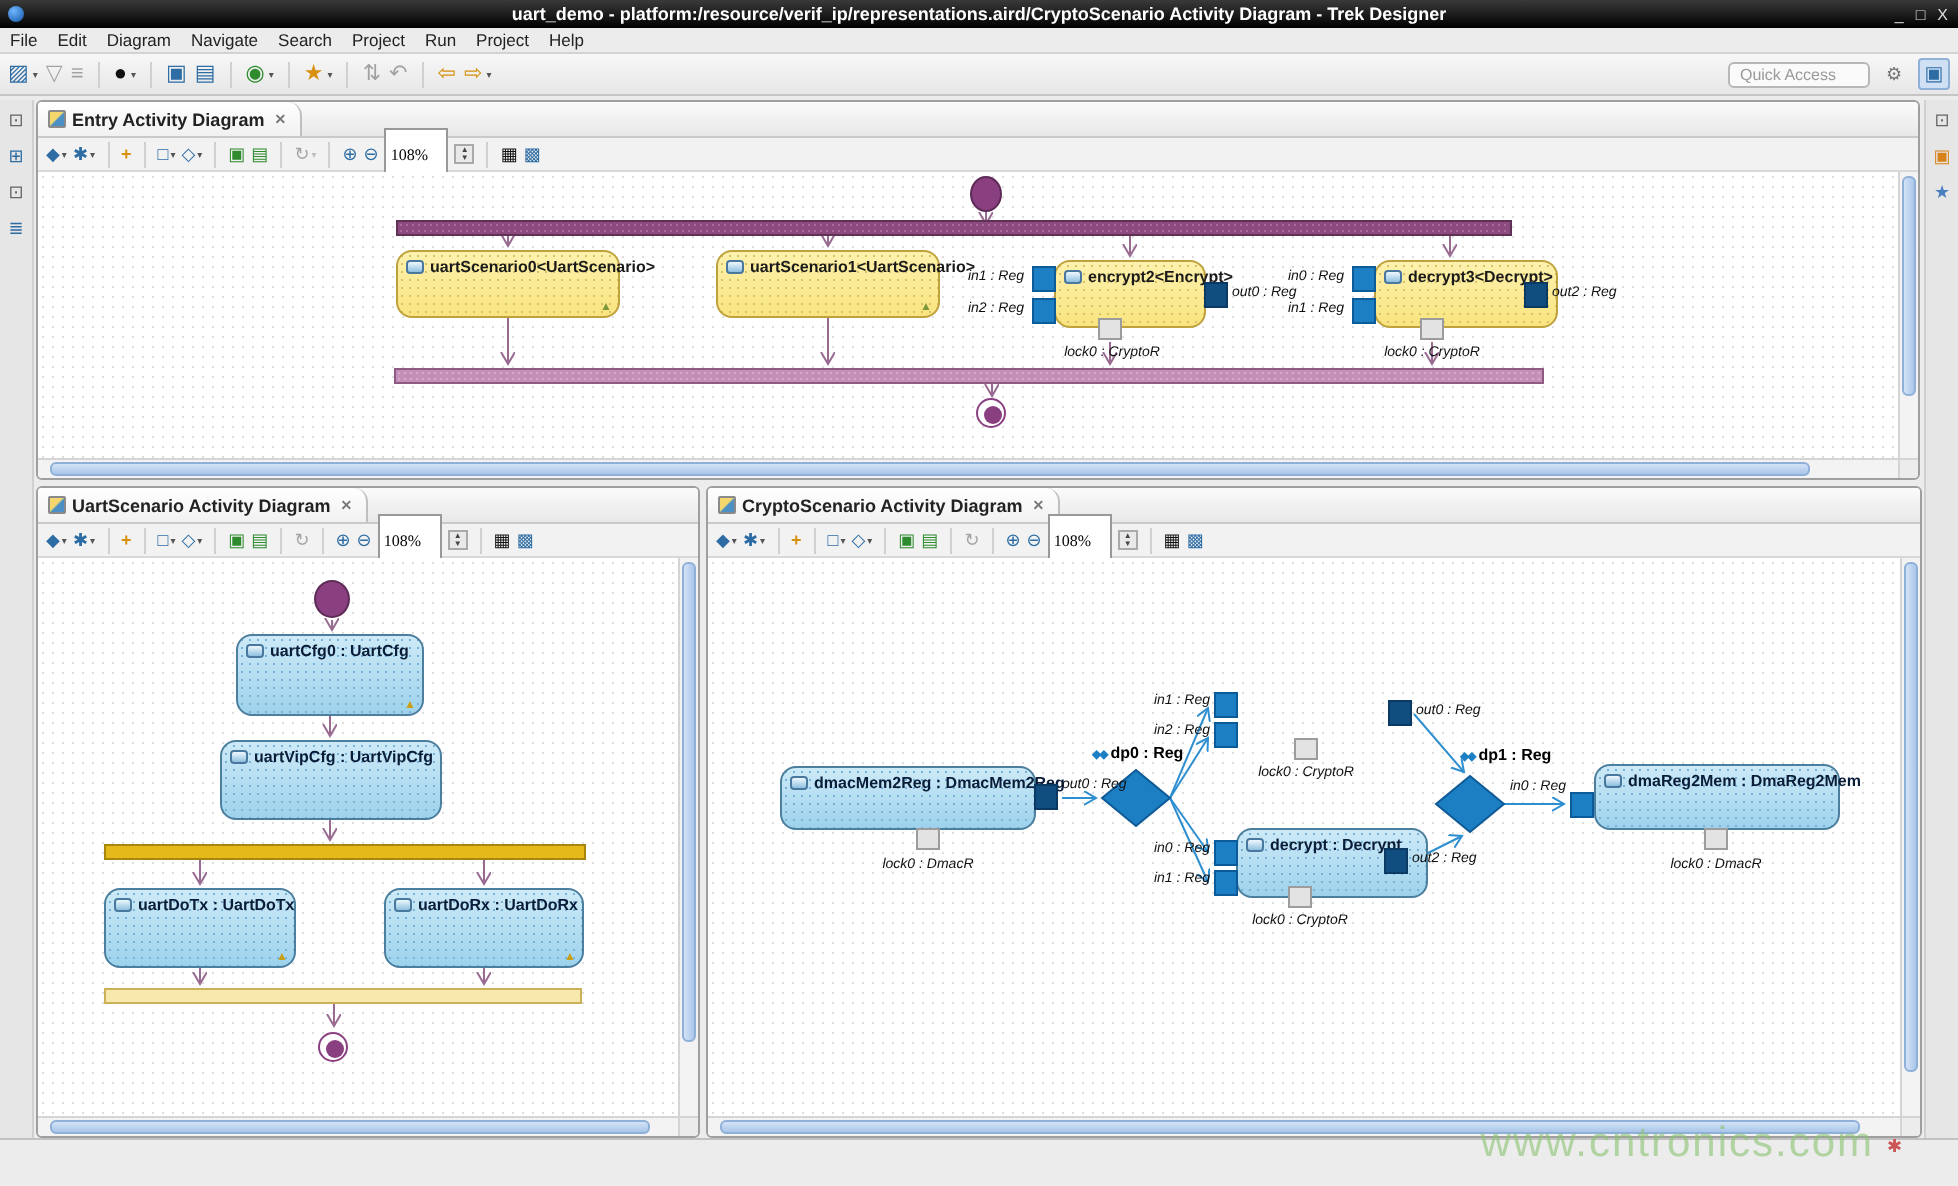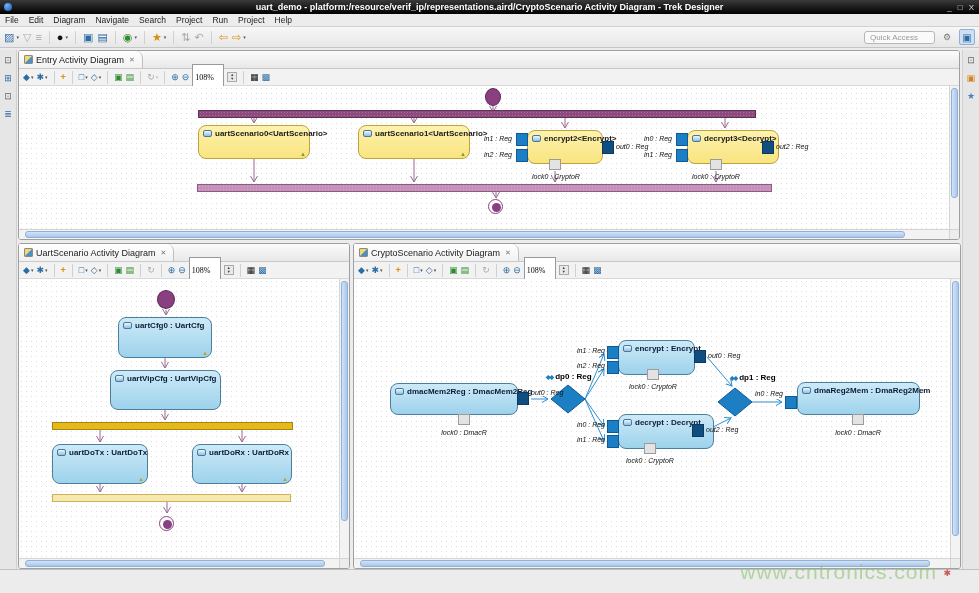--- a/index.html
+++ b/index.html
@@ -25,21 +25,21 @@
 
   
   .rail{position:absolute;top:50px;height:519px;background:#e6e6e6;display:flex;flex-direction:column;align-items:center;gap:9px;padding-top:6px;font-size:9px}
   .rail-l{left:0;width:17px;border-right:1px solid #d0d0d0}
   .rail-r{right:0;width:17px;border-left:1px solid #d0d0d0}
   .rli{line-height:1}
 
   
   .panel{position:absolute;background:#fff;border:1px solid #9f9f9f;border-radius:3px;overflow:hidden}
   .tabstrip{position:absolute;left:0;top:0;right:0;height:18px;background:linear-gradient(#fbfbfb,#e8e8e8);border-bottom:1px solid #c9c9c9;display:flex}
-  .tab{display:flex;align-items:center;gap:3px;height:17px;padding:0 7px 0 5px;background:linear-gradient(#ffffff,#f1f1f1);border-right:1px solid #bfbfbf;border-top-right-radius:7px;font-size:9px;font-weight:400;color:#222;white-space:nowrap}
+  .tab{display:flex;align-items:center;gap:3px;height:17px;padding:0 7px 0 5px;background:linear-gradient(#ffffff,#f1f1f1);border-right:1px solid #bfbfbf;border-top-right-radius:7px;font-size:9px;font-weight:700;color:#222;white-space:nowrap}
   .tabicon{width:9px;height:9px;border:1px solid #8a8a8a;border-radius:1px;background:linear-gradient(135deg,#f5d76e 45%,#4a90c4 55%)}
   .tabclose{font-size:7px;color:#777;margin-left:2px}
   .dtoolbar{position:absolute;left:0;top:18px;right:0;height:17px;background:#f2f2f2;border-bottom:1px solid #d8d8d8;display:flex;align-items:center;padding:0 4px;gap:3px;font-size:9px}
   .ti{line-height:1}
   .zoombox{width:32px;height:12px;font-size:8px;border:1px solid #999;background:#fff;padding:12px 2px;font-family:Liberation Serif, serif}
   .spin{display:inline-flex;flex-direction:column;font-size:4px;line-height:1.1;border:1px solid #aaa;background:#e9e9e9;padding:0 2px;color:#444}
   .canvas{position:absolute;background-color:#fff;background-image:radial-gradient(#dedede .6px,rgba(0,0,0,0) .7px);background-size:5px 5px;overflow:hidden}
   .elayer{position:absolute;left:0;top:0}
 
   
@@ -425,26 +425,20 @@
         </div>
     </div>
     <div class="pin out" style="left:163px;top:113px"></div>
     <div class="plbl" style="left:177px;top:110px">out0 : Reg</div>
     <div class="pin lock" style="left:104px;top:135px"></div>
     <div class="plbl c" style="left:74px;top:150px;width:72px">lock0 : DmacR</div>
 
     <div class="dlabel" style="left:192px;top:93px"><span class="dlicon">◆◆</span><span>dp0 : Reg</span></div>
     <div class="dlabel" style="left:376px;top:94px"><span class="dlicon">◆◆</span><span>dp1 : Reg</span></div>
 
-    <div class="node nblue" style="left:264px;top:61px;width:77px;height:35px">
-      <div class="hd">
-          <span class="nicon"></span>
-          <span>encrypt : Encrypt</span>
-        </div>
-    </div>
     <div class="pin" style="left:253px;top:67px"></div>
     <div class="plbl r" style="left:195px;top:68px;width:56px">in1 : Reg</div>
     <div class="pin" style="left:253px;top:82px"></div>
     <div class="plbl r" style="left:195px;top:83px;width:56px">in2 : Reg</div>
     <div class="pin out" style="left:340px;top:71px"></div>
     <div class="plbl" style="left:354px;top:73px">out0 : Reg</div>
     <div class="pin lock" style="left:293px;top:90px"></div>
     <div class="plbl c" style="left:266px;top:104px;width:66px">lock0 : CryptoR</div>
 
     <div class="node nblue" style="left:264px;top:135px;width:96px;height:35px">

